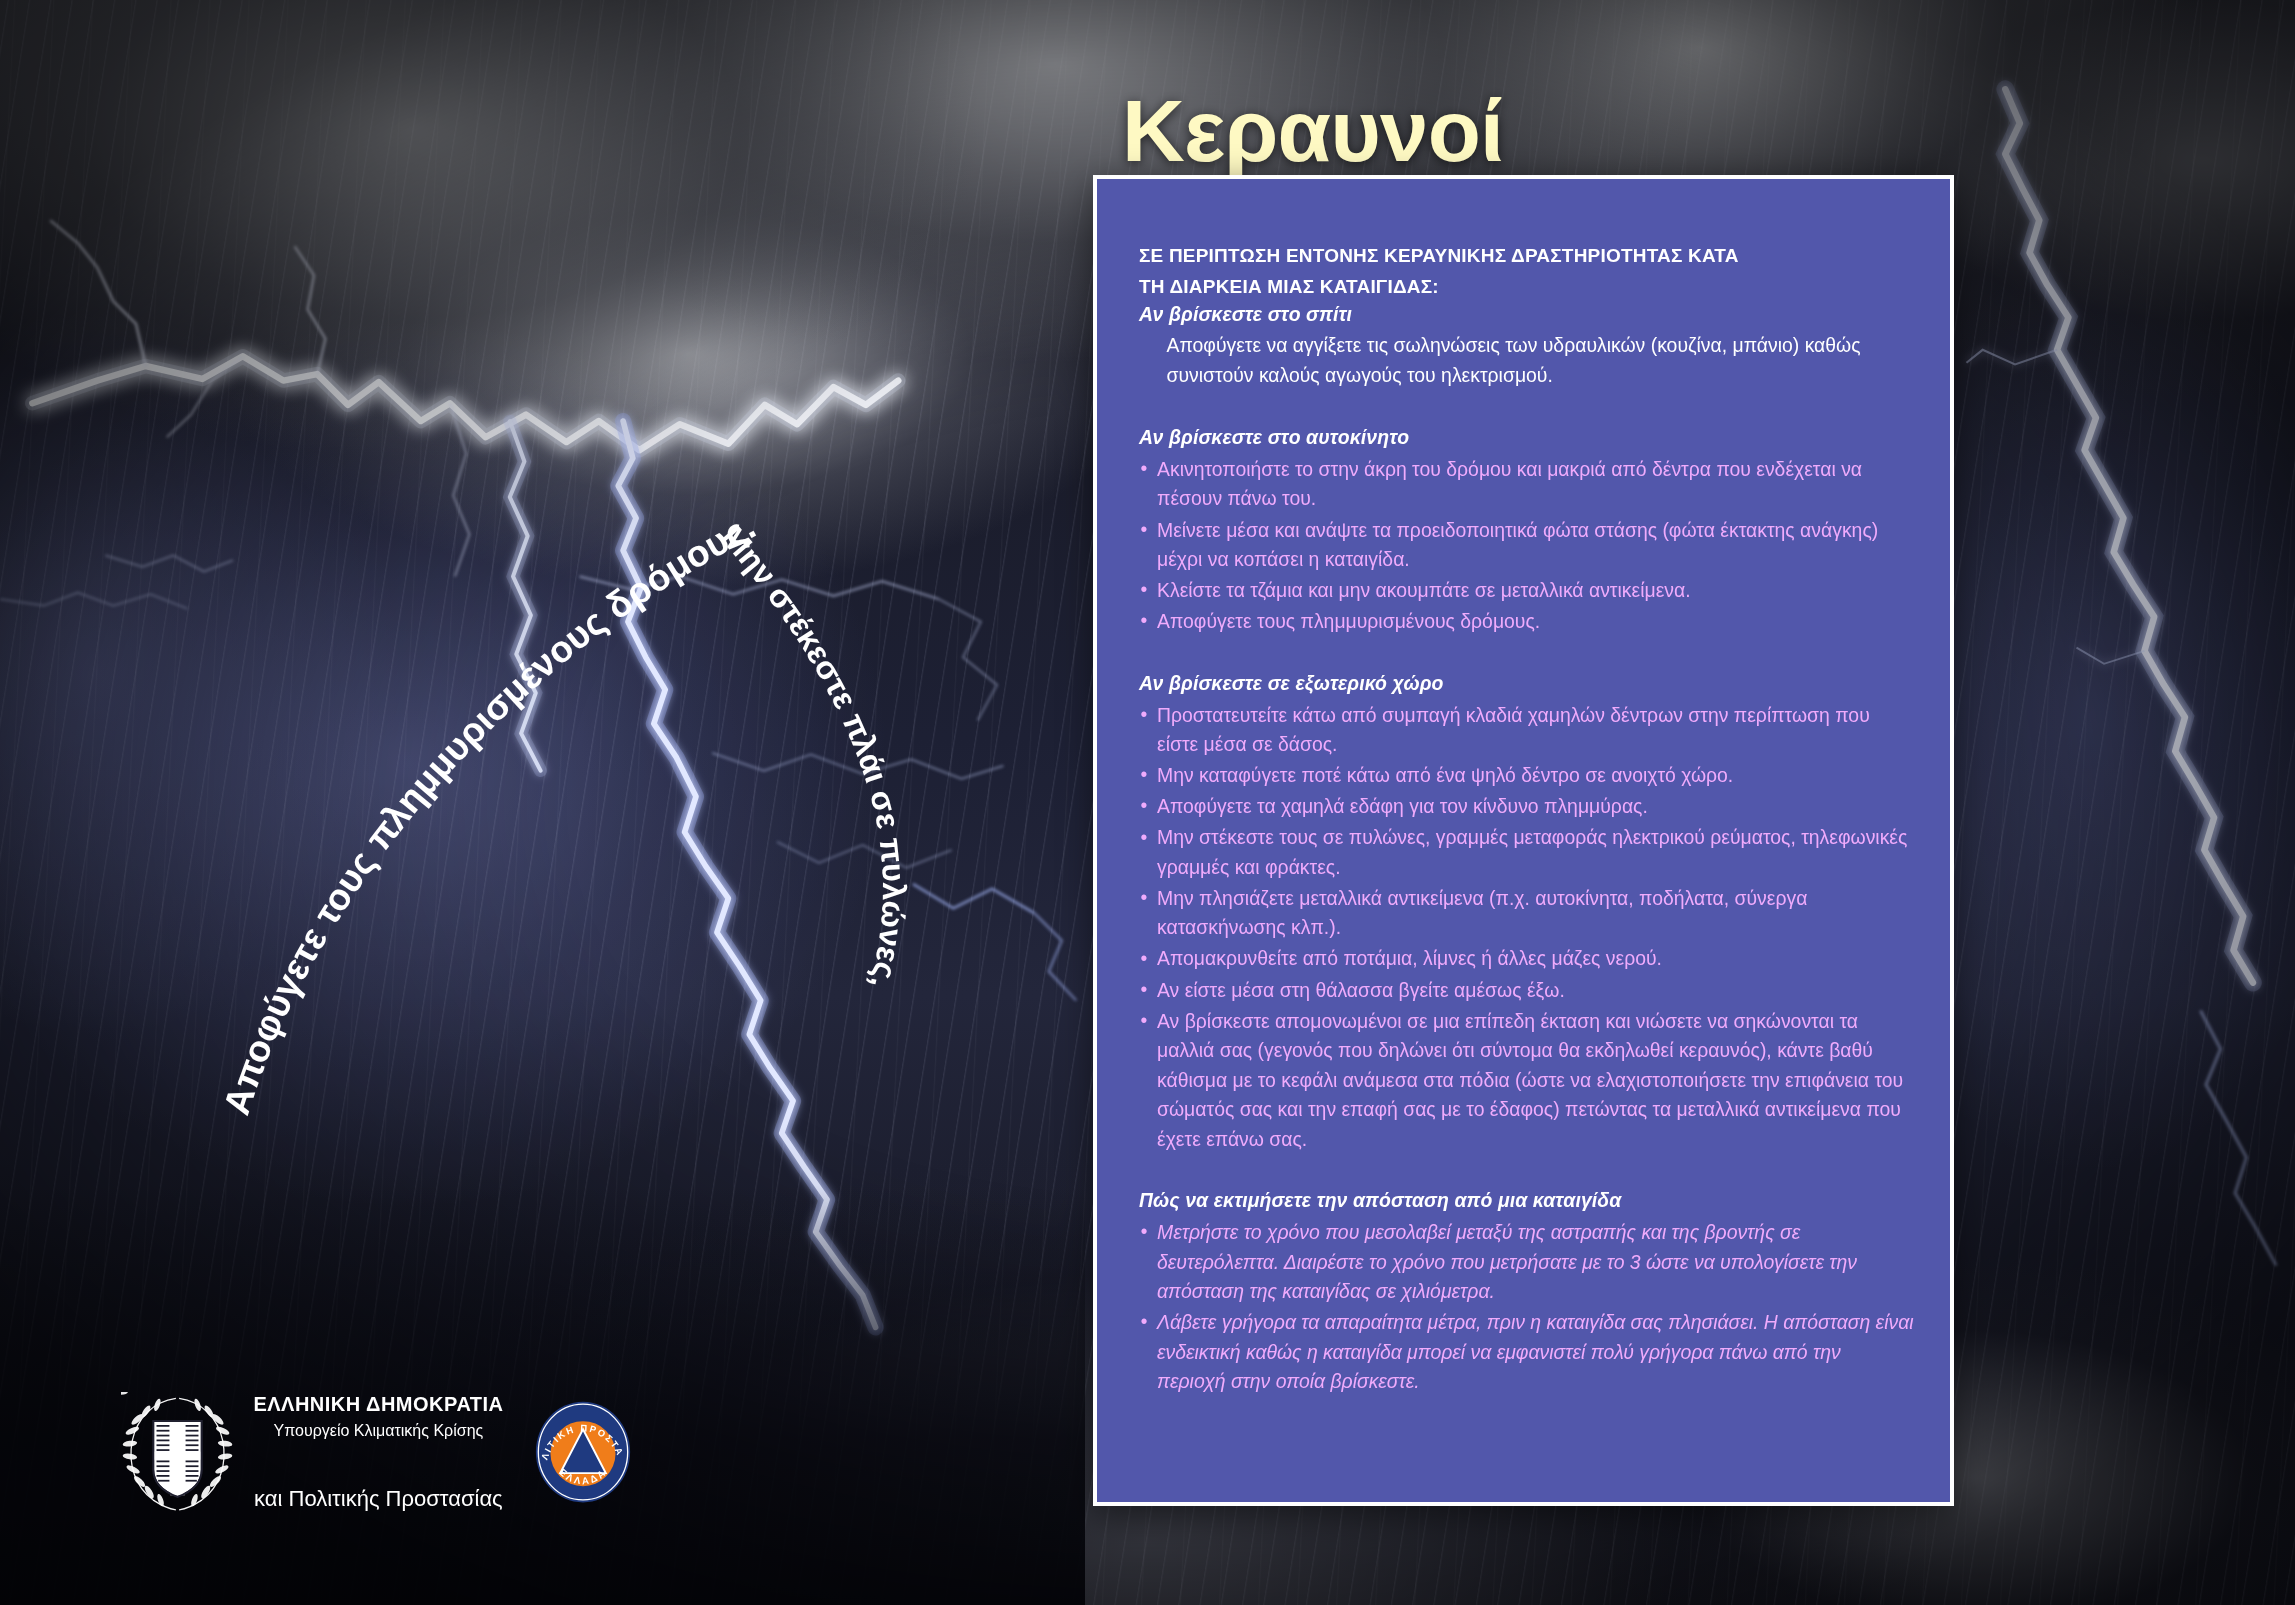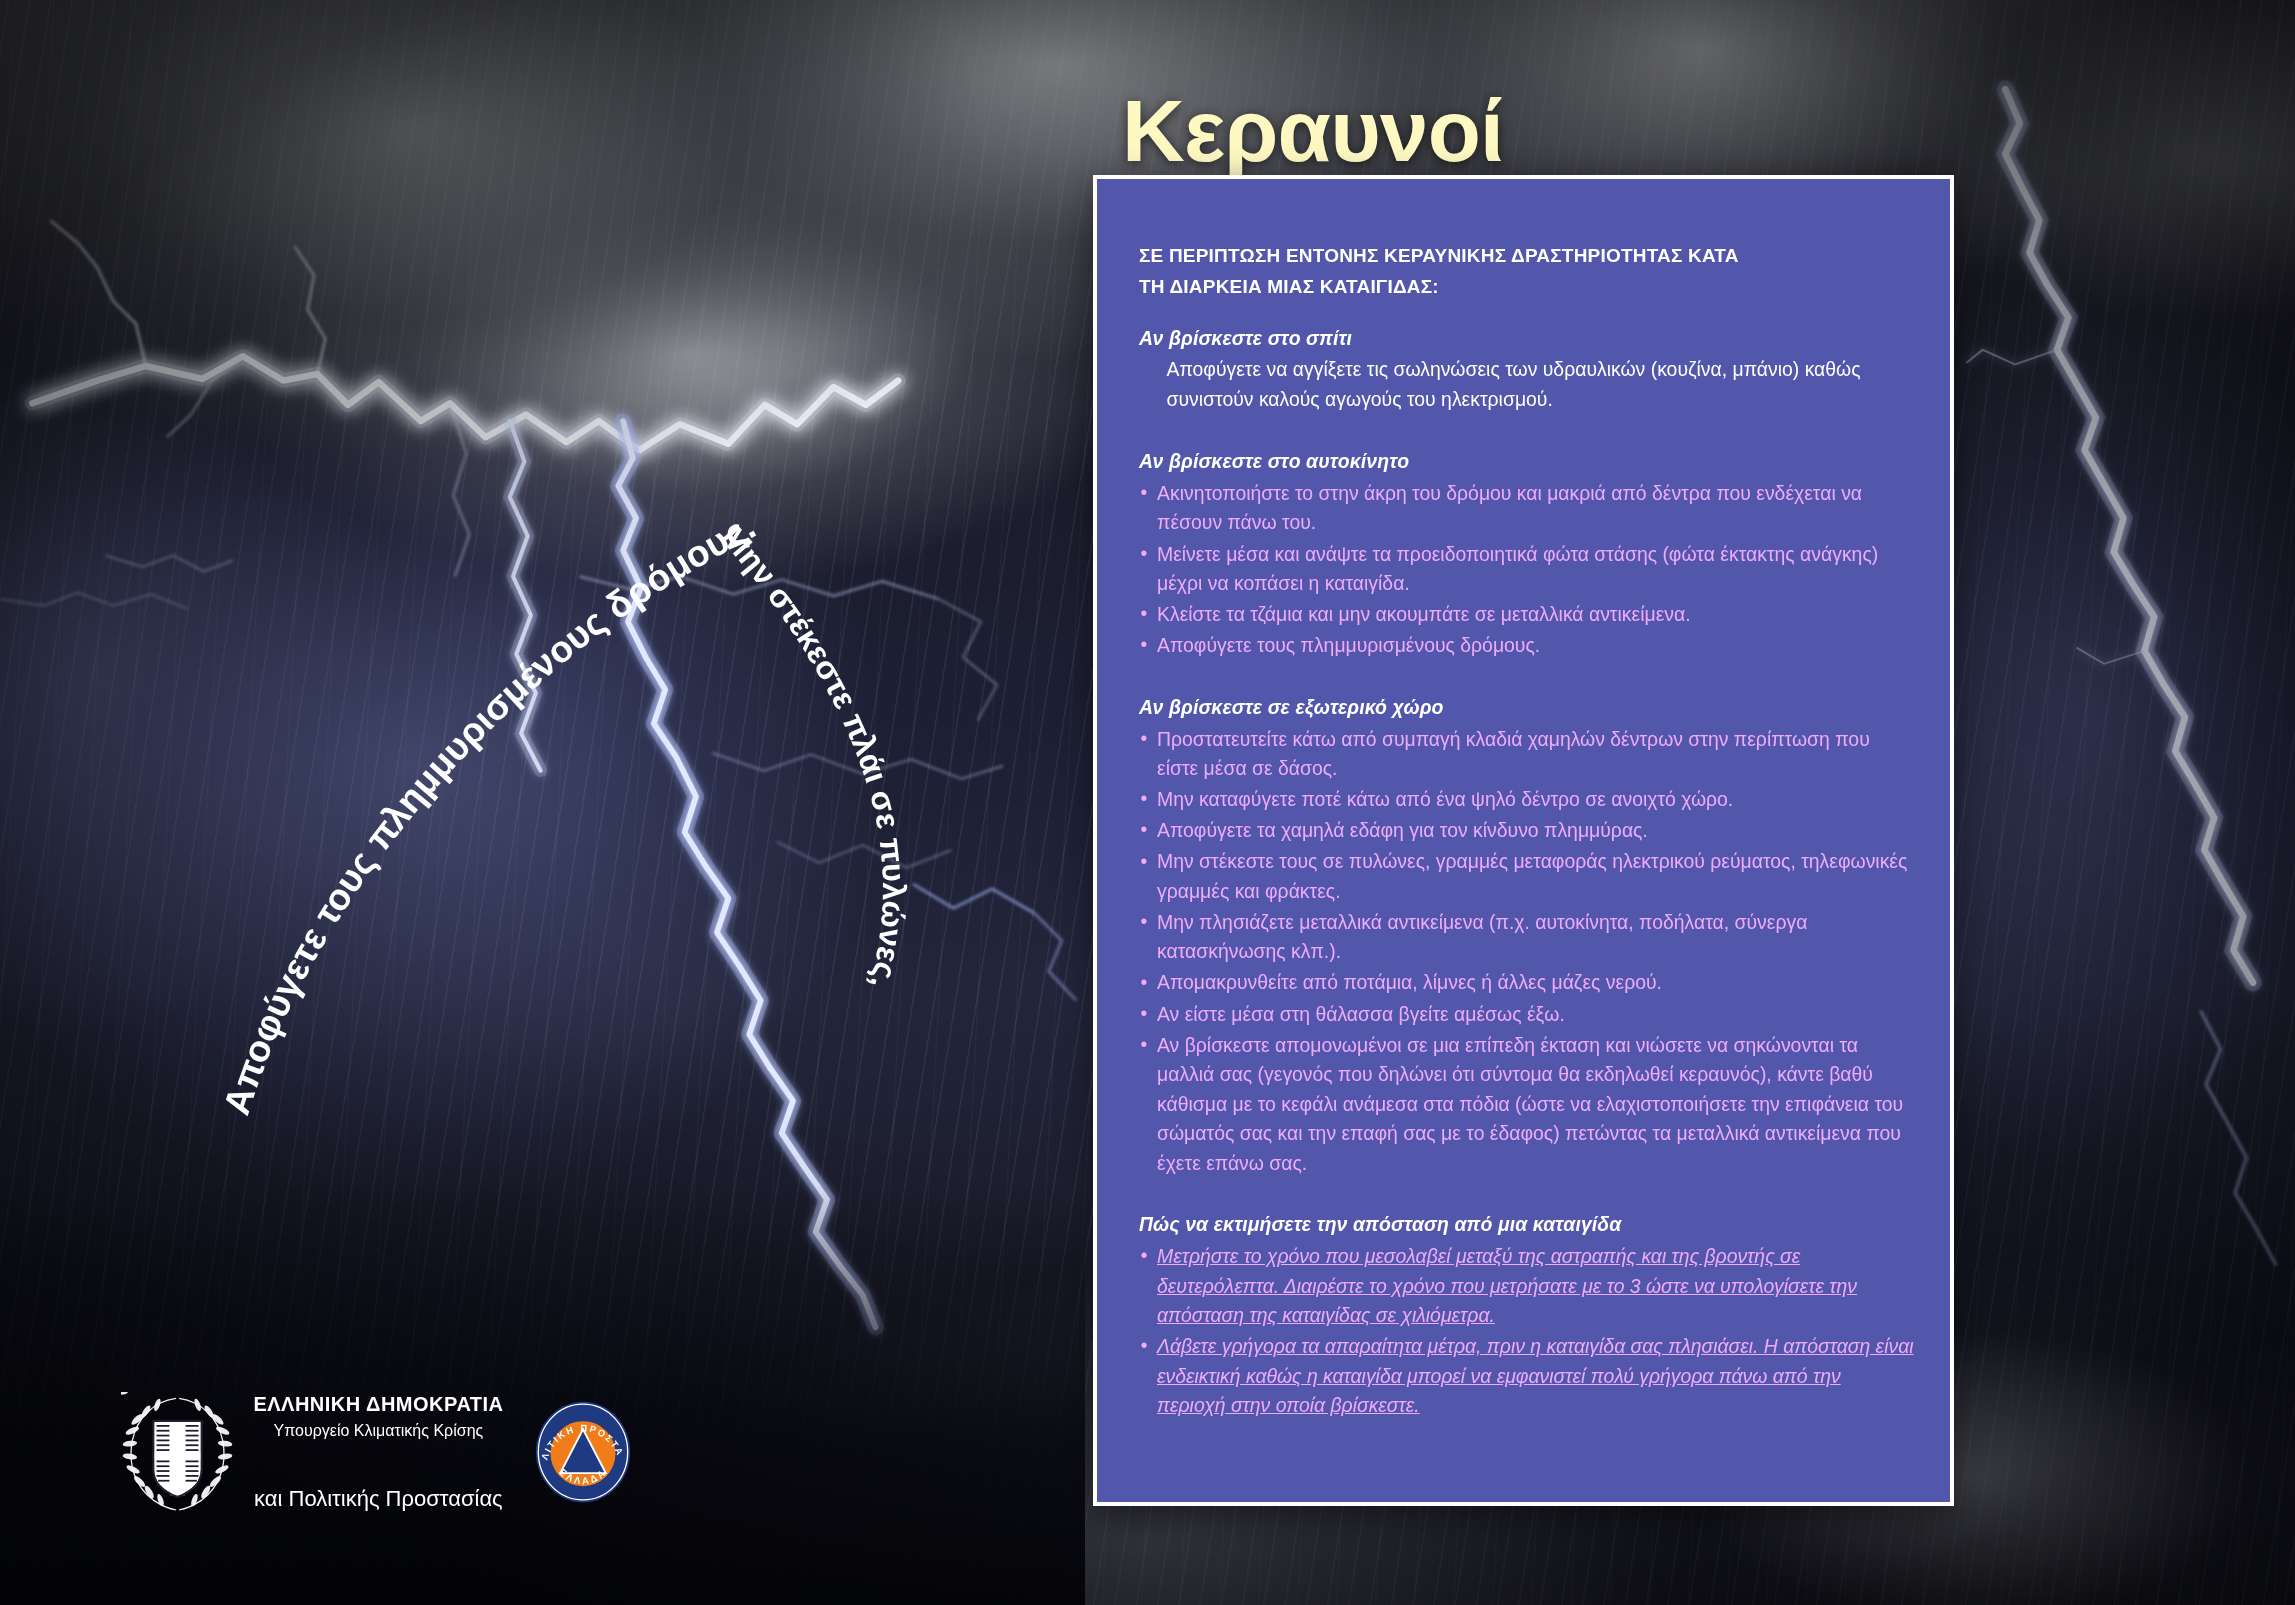--- a/index.html
+++ b/index.html
@@ -45,30 +45,30 @@
   
   #title{position:absolute;left:1122px;top:87px;color:#fef9c3;font-size:87px;font-weight:700;
     letter-spacing:-0.8px;line-height:1;text-shadow:0 1.6px 11.3px rgba(0,0,0,.65);z-index:5;}
 
   
   #panel{position:absolute;left:1093px;top:175px;width:861px;height:1331px;
     background:#5257ab;border:4px solid #ffffff;box-sizing:border-box;z-index:6;
     box-shadow:0 8px 32px rgba(0,0,0,.45);}
   #panel-inner{position:absolute;left:42px;top:62px;right:36px;}
 
-  .intro{color:#fff;font-size:19px;font-weight:700;line-height:1.62;letter-spacing:0.2px;margin-bottom:24px;}
+  .intro{color:#fff;font-size:19px;font-weight:700;line-height:1.62;letter-spacing:0.2px;}
   .sec{margin-bottom:24px;}
   .sec:last-child{margin-bottom:0;}
   .sec-h{color:#fff;font-size:19.4px;font-weight:700;font-style:italic;margin-bottom:5.7px;letter-spacing:0.1px;}
   .sec.ital .sec-h{font-style:italic;}
   .para{color:#fff;font-size:19.4px;line-height:1.54;padding-left:27.5px;}
   ul.items{list-style:none;margin:0;padding:0;}
   ul.items li{color:#f0abfc;font-size:19.4px;line-height:1.52;position:relative;padding-left:18px;margin:0 0 1.6px 0;}
   ul.items li::before{content:"•";position:absolute;left:1.6px;top:-0.8px;}
-  .sec.ital .para,.sec.ital ul.items li{font-style:italic;text-decoration:underline;}
+  .sec.ital .para,.sec.ital ul.items li{font-style:italic;}
   .spacer-lg{height:11.3px;}
 
   
   #footer{position:absolute;left:121px;top:1389px;display:flex;align-items:center;gap:0;z-index:7;}
   #crest{width:113px;height:121px;flex:0 0 auto;}
   #minitext{margin-left:19.4px;color:#fff;text-align:center;}
   #minitext .l1{font-size:20px;font-weight:700;letter-spacing:0.5px;line-height:1.5;}
   #minitext .l2{font-size:16px;font-weight:400;line-height:1.45;}
   #minitext .l3{font-size:22px;font-weight:400;line-height:1.45;margin-top:41px;}
   #gscp{margin-left:27.5px;width:104px;height:104px;flex:0 0 auto;}

